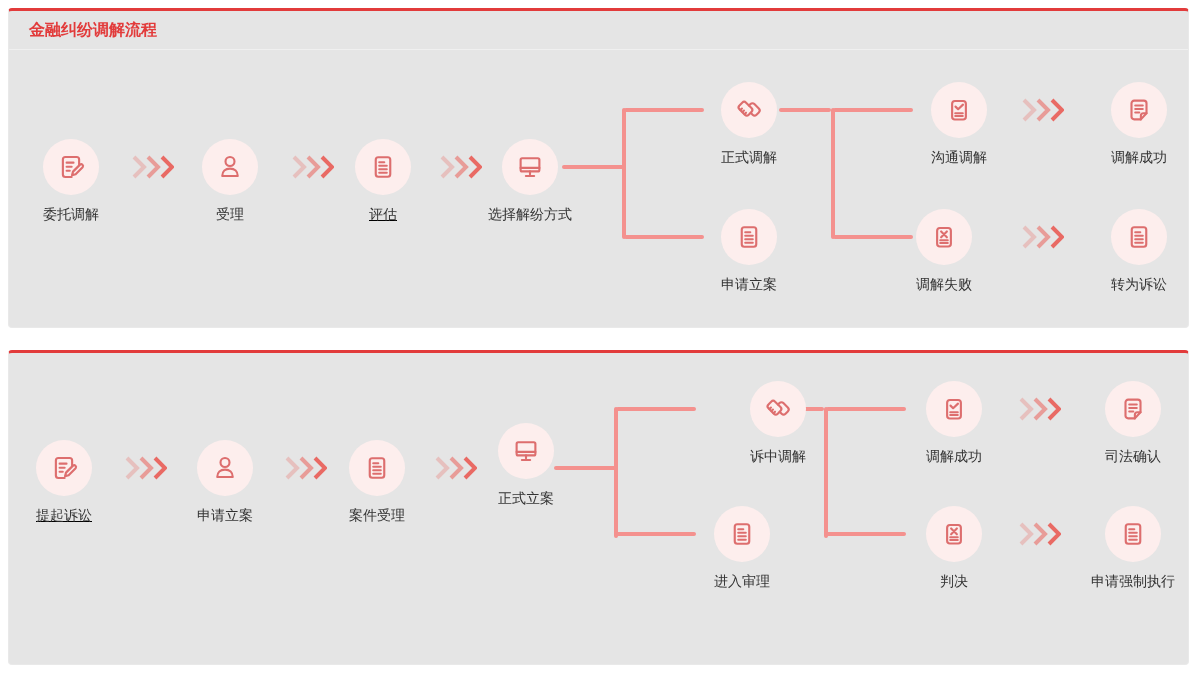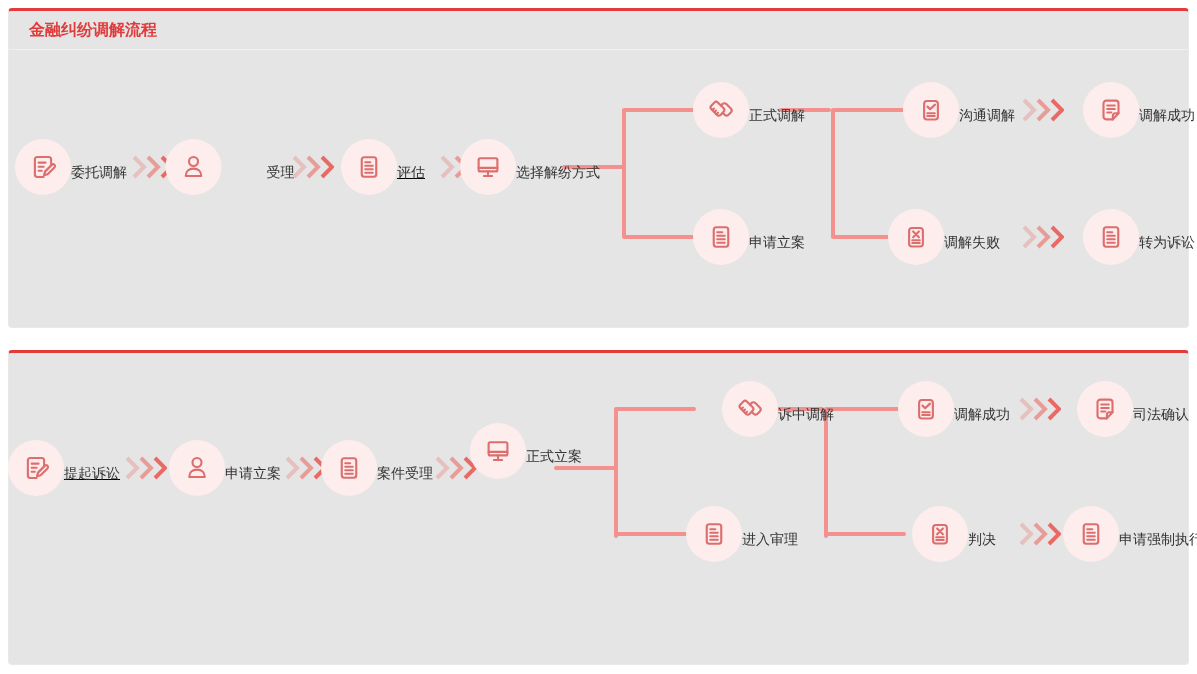--- a/index.html
+++ b/index.html
@@ -1,20 +1,20 @@
 <!DOCTYPE html>
 <html><head>
 <meta charset="utf-8">
 <style>
   html,body{margin:0;padding:0;background:#fff;}
   body{width:1197px;height:674px;position:relative;font-family:"Liberation Sans","DejaVu Sans",sans-serif;overflow:hidden;}
   .panel{position:absolute;left:8px;width:1179px;background:#e5e5e5;border:1px solid #e9e9e9;border-top:3px solid #e23b3b;border-radius:4px;box-sizing:content-box;}
   .panel-header{height:38px;line-height:38px;padding-left:20px;border-bottom:1px solid #f0f0f0;color:#e23b3b;font-weight:bold;font-size:16px;}
   .flow{position:relative;}
-  .node{position:absolute;display:flex;align-items:center;transform:translateX(-50%);}
+  .node{position:absolute;display:flex;flex-direction:column;align-items:center;transform:translateX(-50%);}
   .circle{width:56px;height:56px;border-radius:50%;background:#fdeeed;display:flex;align-items:center;justify-content:center;}
   .circle svg{width:30px;height:30px;stroke:#dd6e6e;fill:none;stroke-width:1.7;stroke-linecap:round;stroke-linejoin:round;}
   .nlabel{margin-top:11px;font-size:14px;color:#333;white-space:nowrap;}
   .chev{position:absolute;width:42px;height:24px;}
   .chev svg{width:42px;height:24px;stroke:#e96a64;fill:none;stroke-width:4;}
   .hline{position:absolute;height:4px;background:#f4918e;border-radius:2px;}
   .vline{position:absolute;width:4px;background:#f4918e;border-radius:2px;}
 </style>
 </head>
 <body>
@@ -98,21 +98,21 @@
         </svg></div>
 
     <div class="node" style="left:62px;top:89px;">
       <div class="circle">
           <svg>
             <use href="#sym-edit"></use>
           </svg>
         </div>
       <div class="nlabel">委托调解</div>
     </div>
-    <div class="node" style="left:221px;top:89px;gap:45px;">
+    <div class="node" style="left:221px;top:89px;">
       <div class="circle">
           <svg>
             <use href="#sym-user"></use>
           </svg>
         </div>
       <div class="nlabel">受理</div>
     </div>
     <div class="node" style="left:374px;top:89px;text-decoration:underline;">
       <div class="circle">
           <svg>

